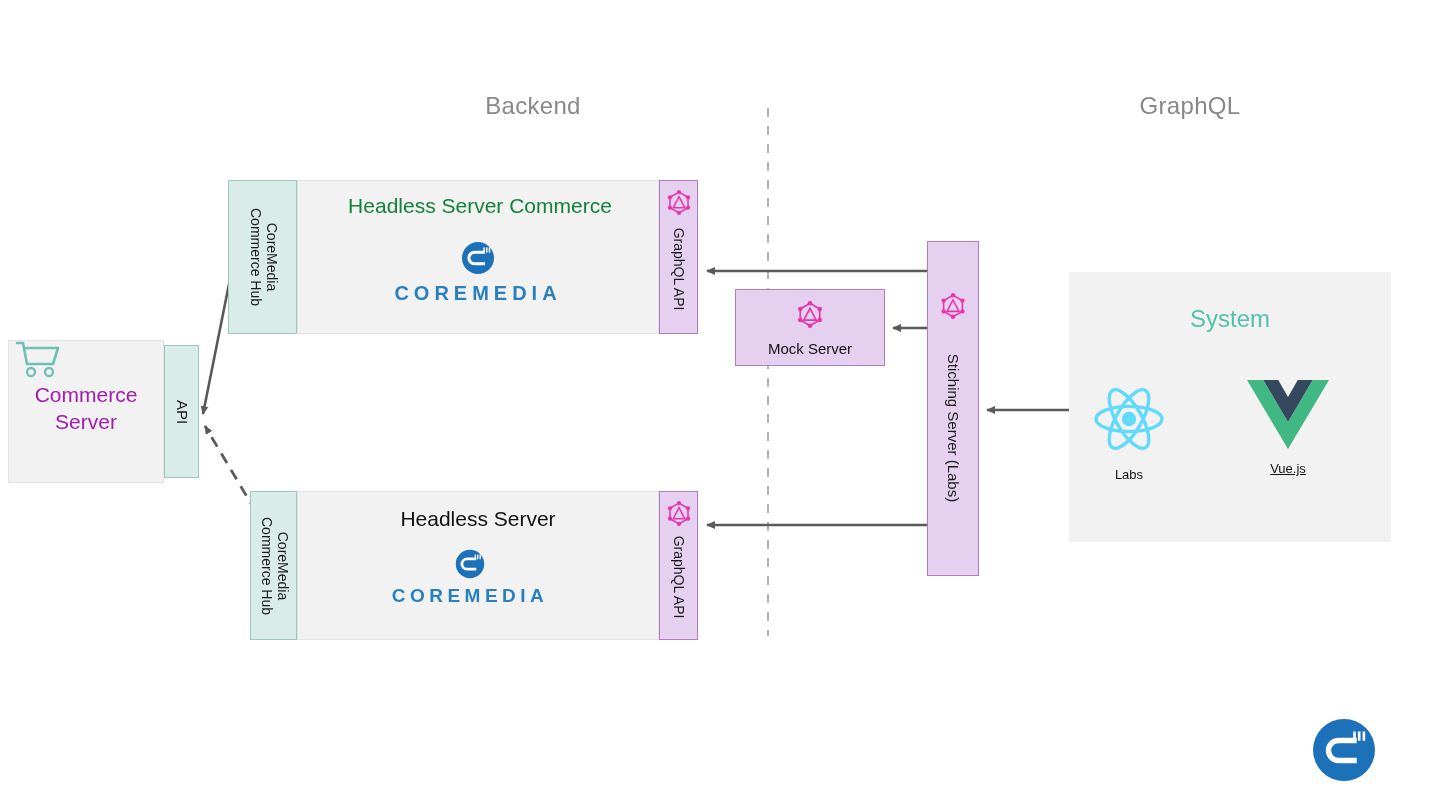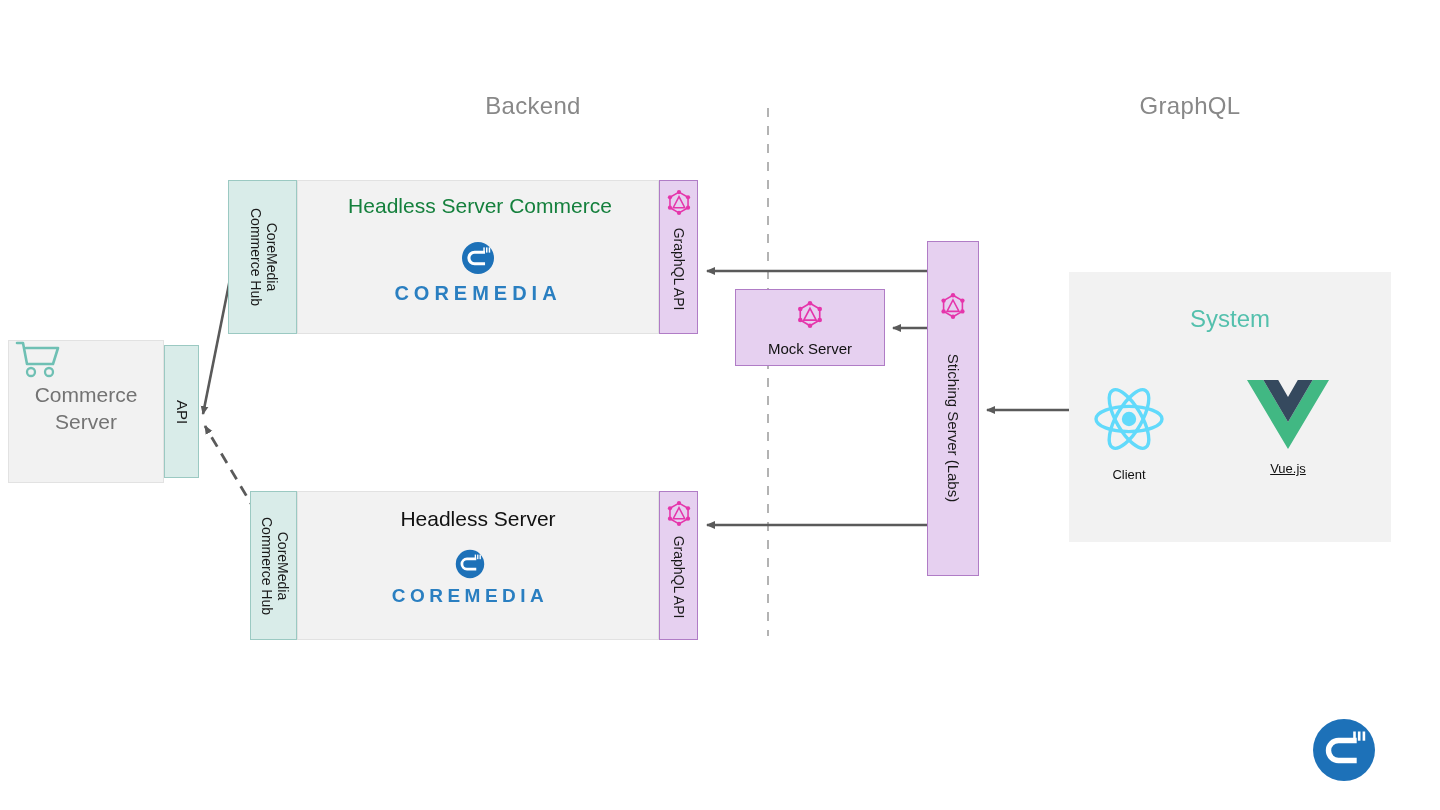--- a/index.html
+++ b/index.html
@@ -62,21 +62,21 @@
 
   
   #commerce-system-box {
     left: 8px; top: 328px; width: 156px; height: 143px;
   }
   #commerce-cart-icon {
     left: 14px; top: 327px; width: 48px; height: 46px;
   }
   #commerce-system-label {
     left: 8px; top: 370px; width: 156px;
-    font-size: 21px; color: #737373; text-align: center; line-height: 1.28;
+    font-size: 21px; color: #a21caf; text-align: center; line-height: 1.28;
   }
   #commerce-api-strip {
     left: 164px; top: 333px; width: 35px; height: 133px;
   }
   #commerce-api-strip .vstrip-text { font-size: 15px; }
 
   
   #hsc-hub-strip { left: 228px; top: 168px; width: 69px; height: 154px; }
   #hsc-body {
     left: 297px; top: 168px; width: 362px; height: 154px;
@@ -318,21 +318,21 @@
   <div class="abs" id="client-title">System</div>
 
   <svg class="abs" style="left:1091px; top:369px; width:76px; height:76px;" viewBox="0 0 76 76">
     <g stroke="#61dafb" stroke-width="3.4" fill="none">
       <ellipse cx="38" cy="38" rx="33" ry="12.6"></ellipse>
       <ellipse cx="38" cy="38" rx="33" ry="12.6" transform="rotate(60 38 38)"></ellipse>
       <ellipse cx="38" cy="38" rx="33" ry="12.6" transform="rotate(120 38 38)"></ellipse>
     </g>
     <circle cx="38" cy="38" r="7.2" fill="#61dafb"></circle>
   </svg>
-  <div class="tech-label" style="left:1088px; top:455px; width:82px;">Client</div>
+  <div class="tech-label" style="left:1088px; top:455px; width:82px;">Labs</div>
 
   <svg class="abs" style="left:1247px; top:366px; width:82px; height:72px;" viewBox="0 0 82 72">
     <polygon points="0,2 16.4,2 41,44 65.6,2 82,2 41,71" fill="#41b883"></polygon>
     <polygon points="16.4,2 31.2,2 41,19 50.8,2 65.6,2 41,44" fill="#35495e"></polygon>
   </svg>
   <div class="tech-label" style="left:1247px; top:449px; width:82px;text-decoration:underline;">Vue.js</div>
 
   <svg class="abs" id="corner-logo" viewBox="0 0 64 64">
     <circle cx="32" cy="32" r="31" fill="#1d71b8"></circle>
     <path d="M42,22.5 L26.5,22.5 A10,10 0 0 0 26.5,42.5 L42,42.5" fill="none" stroke="#ffffff" stroke-width="5.4" stroke-linecap="square"></path>

